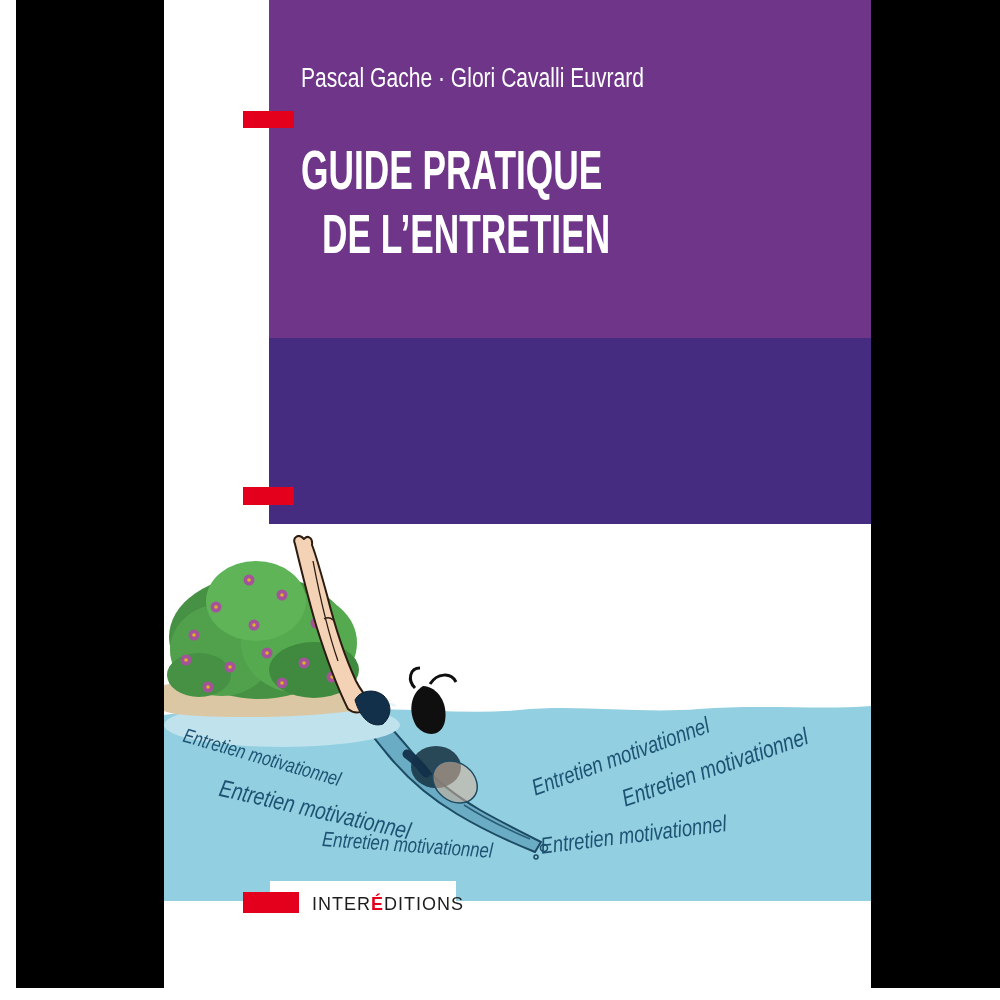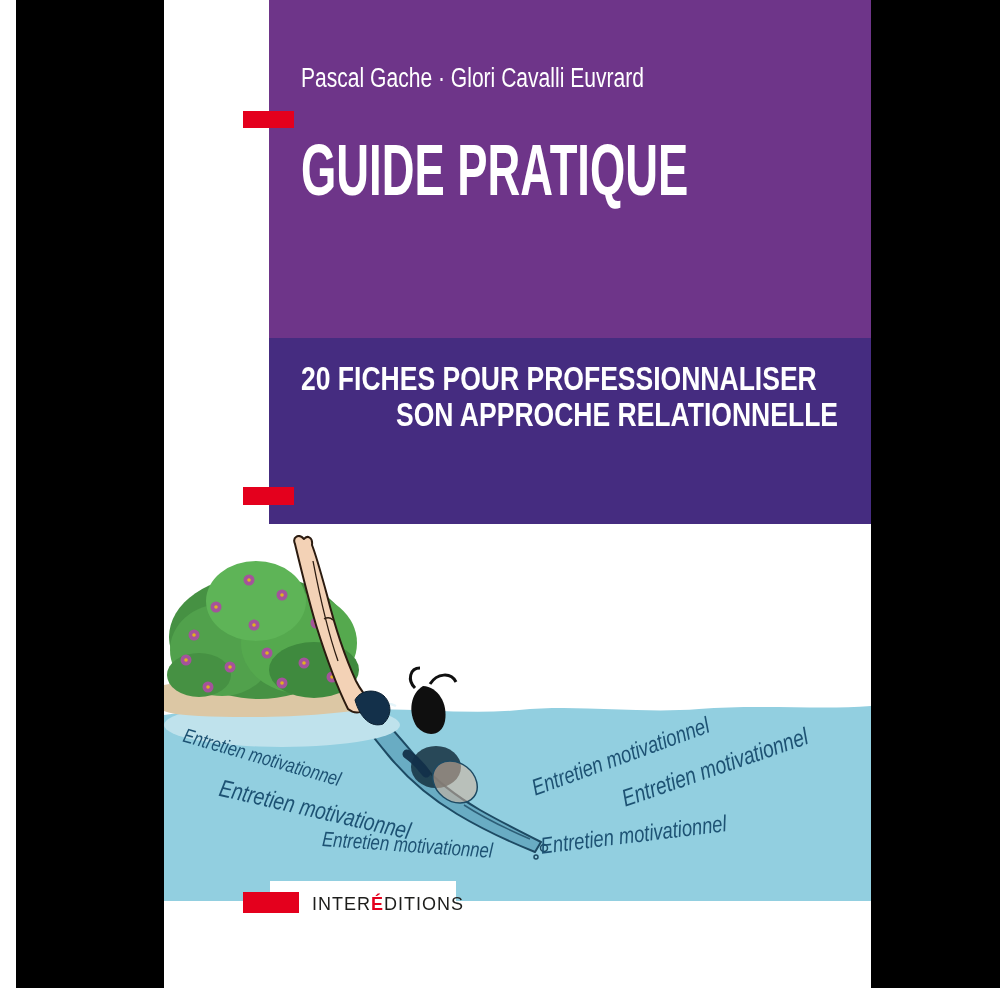--- a/index.html
+++ b/index.html
@@ -23,21 +23,21 @@
   .red-bar.one{top:111px;height:17px;}
   .red-bar.two{top:487px;height:18px;}
 
   
   .cond63{display:inline-block;transform:scaleX(0.63);transform-origin:left top;white-space:nowrap;}
   .cond73{display:inline-block;transform:scaleX(0.73);transform-origin:left top;white-space:nowrap;}
   .cond78{display:inline-block;transform:scaleX(0.78);transform-origin:left top;white-space:nowrap;}
   .cond80{display:inline-block;transform:scaleX(0.80);transform-origin:left top;white-space:nowrap;}
 
   .authors{position:absolute;left:285px;top:62px;color:#fff;font-size:27px;line-height:32px;}
-  .title{position:absolute;left:285px;top:138px;color:#fff;font-weight:bold;font-size:72px;}
+  .title{position:absolute;left:285px;top:138px;color:#fff;font-weight:bold;font-size:56px;}
   .title-line{height:64px;line-height:64px;}
   .subtitle{position:absolute;left:285px;top:360px;color:#fff;font-weight:bold;font-size:34px;}
   .subtitle-line{height:36px;line-height:36px;}
   .preface{position:absolute;left:286px;top:484px;color:#fff;font-size:22px;line-height:26px;}
 
   
   .illustration{position:absolute;left:148px;top:535px;width:707px;height:370px;}
 
   
   .water-text{position:absolute;color:#1d5273;font-style:italic;white-space:nowrap;transform-origin:left top;}
@@ -64,26 +64,23 @@
 
   <div class="red-bar one"></div>
   <div class="red-bar two"></div>
 
   <div class="authors">
     <span class="cond78">Pascal Gache · Glori Cavalli Euvrard</span>
   </div>
 
   <div class="title">
     <div class="title-line"><span class="cond63">GUIDE PRATIQUE</span></div>
+    <div class="title-line"><span class="cond63">DE L’ENTRETIEN</span></div>
   </div>
 
-  <div class="subtitle">
-    <div class="subtitle-line"><span class="cond78">20 FICHES POUR PROFESSIONNALISER</span></div>
-    <div class="subtitle-line"><span class="cond78">SON APPROCHE RELATIONNELLE</span></div>
-  </div>
 
 
   <svg class="illustration" viewBox="0 0 707 370">
 
     <path d="M0,180 C55,171 115,182 175,176 C235,170 295,181 355,175 C415,169 475,179 535,174 C595,169 655,175 707,171 L707,366 L0,366 Z" fill="#92cfe0"></path>
 
     <path d="M206,171 C226,190 242,210 257,228 C272,246 292,261 316,275 C339,288 361,299 377,307 L371,317 C346,307 318,294 293,279 C266,263 242,242 224,220 C210,203 198,188 191,177 C196,171 201,168 206,171 Z" fill="#3f89a6" fill-opacity="0.5" stroke="#1d4a63" stroke-width="2" stroke-linejoin="round"></path>
     <path d="M300,270 C320,283 345,295 366,304" fill="none" stroke="#1d4a63" stroke-width="1.5" opacity="0.8"></path>
     <ellipse cx="272" cy="232" rx="25" ry="21" fill="#15303f" opacity="0.85"></ellipse>
     <ellipse cx="291" cy="247" rx="24" ry="19" transform="rotate(38 291 247)" fill="#d9b49a" fill-opacity="0.55" stroke="#1d4a63" stroke-width="1.5"></ellipse>

